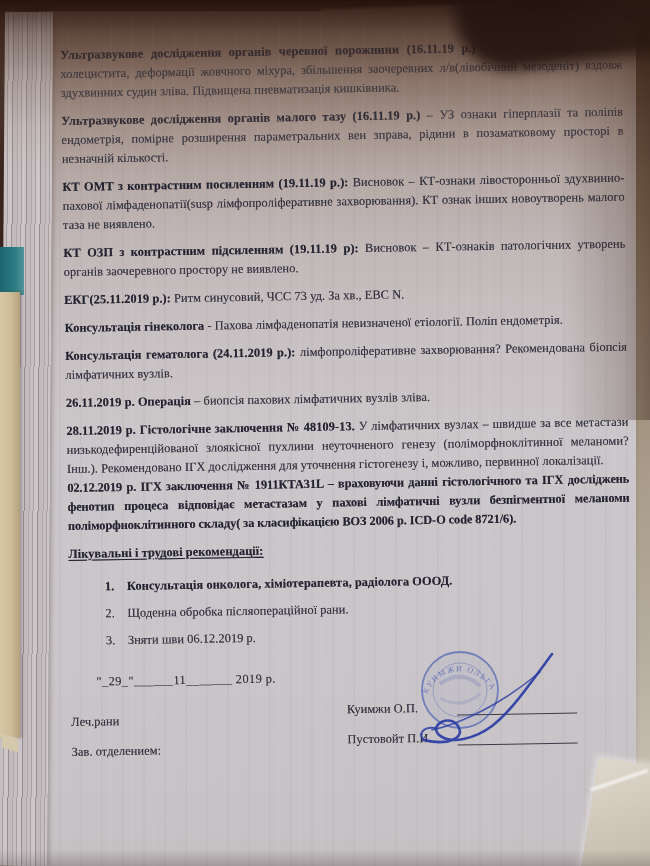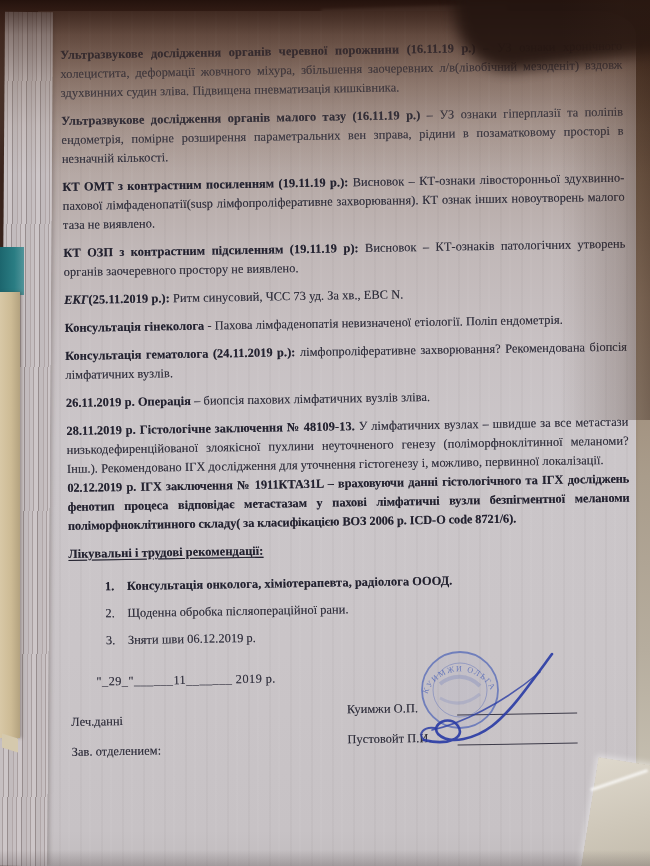--- a/index.html
+++ b/index.html
@@ -75,21 +75,21 @@
   
   .text-layer{
     position:absolute;left:60px;top:46px;width:562px;
     transform:rotate(-.95deg);transform-origin:0 0;
     font-size:12.4px;line-height:19px;color:#31303c;
     text-align:justify;letter-spacing:.05px;
     text-shadow:0 0 .5px rgba(45,45,65,.55);
   }
   .blk{margin:0 0 9px 0;}
   .b{font-weight:bold;color:#23222f;}
-  .i{font-style:italic;}
+  .i{}
   .u{text-decoration:underline;text-underline-offset:2px;}
   .mb0{margin-bottom:0;}
   .tight{letter-spacing:-.1px;}
   .heading{margin:8px 0 14px 0;text-align:left;}
   .list{margin:0 0 6px 0;}
   .li{margin:0 0 8px 0;text-align:left;}
   .num{display:inline-block;margin-left:36px;width:22px;}
   .dateline{margin:22px 0 13px 26px;text-align:left;letter-spacing:.4px;color:#34333f;}
   .sigrow{position:relative;height:30px;text-align:left;}
   .siglabel{position:absolute;left:0;top:8px;}
@@ -122,21 +122,21 @@
     <p class="blk mb0"><span class="b ">28.11.2019 р. Гістологічне заключення № 48109-13.</span><span> У лімфатичних вузлах – швидше за все метастази низькодефиренційованої злоякісної пухлини неуточненого генезу (поліморфноклітинної меланоми? Інш.). Рекомендовано ІГХ  дослідження для уточнення гістогенезу і, можливо, первинної локалізації.</span></p>
     <p class="blk tight"><span class="b ">02.12.2019 р.  ІГХ заключення № 1911КТА31L – враховуючи данні гістологічного та ІГХ досліджень фенотип процеса відповідає метастазам у пахові лімфатичні вузли безпігментної меланоми поліморфноклітинного складу( за класифікацією ВОЗ 2006 р. ICD-O code 8721/6).</span></p>
     <p class="blk heading "><span class="b u">Лікувальні і трудові рекомендації:</span></p>
     <div class="list">
       <div class="li"><span class="num b">1.</span><span class="b">Консультація онколога, хіміотерапевта, радіолога ОООД.</span></div>
       <div class="li"><span class="num">2.</span><span>Щоденна обробка післяопераційної рани.</span></div>
       <div class="li"><span class="num">3.</span><span>Зняти шви 06.12.2019 р.</span></div>
     </div>
     <p class="blk dateline">"_29_"______11_______ 2019 р.</p>
     <div class="sigrow">
-      <span class="siglabel">Леч.данні</span>
+      <span class="siglabel">Леч.рани</span>
       <span class="signame">Куимжи О.П.</span>
       <span class="sigline"></span>
     </div>
     <div class="sigrow">
       <span class="siglabel">Зав. отделением:</span>
       <span class="signame">Пустовойт П.И.</span>
       <span class="sigline"></span>
     </div>
   </div>
 

